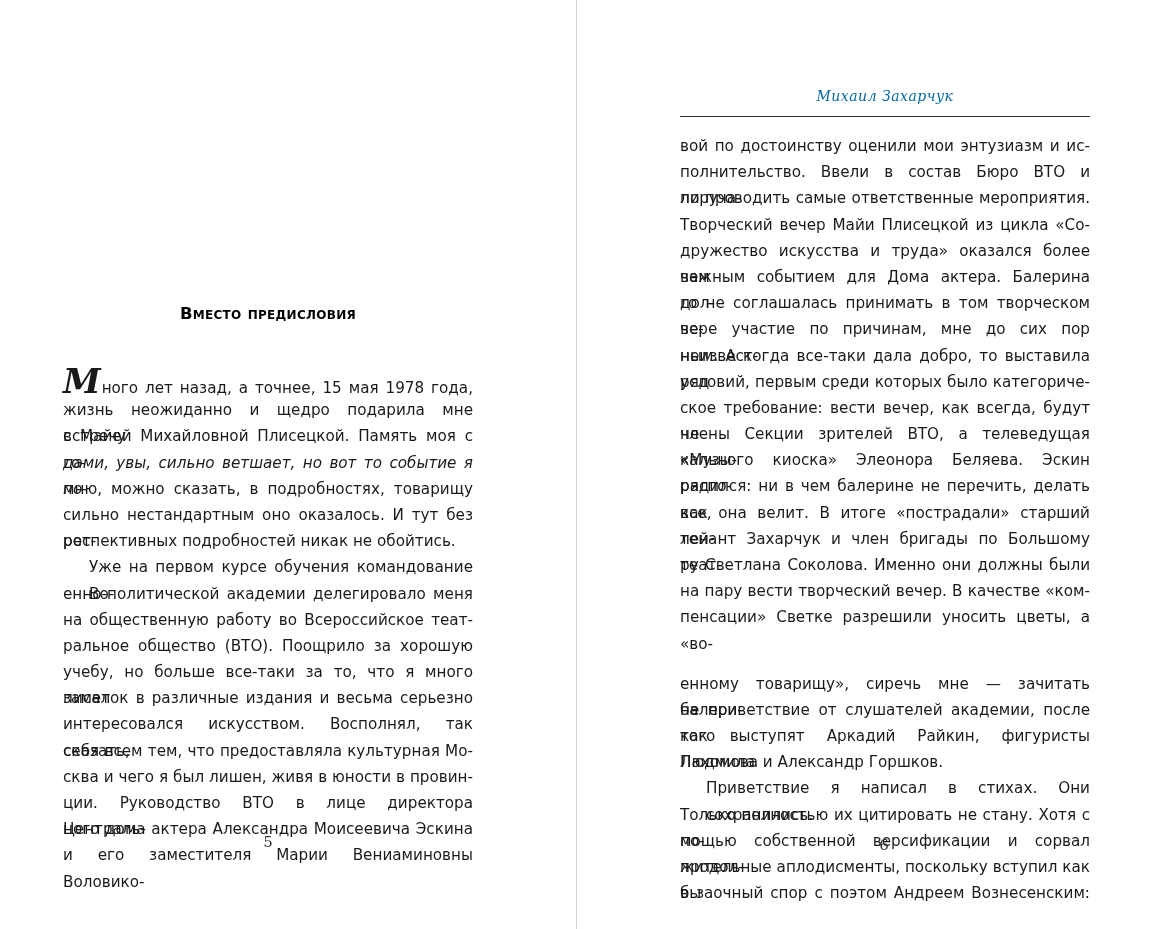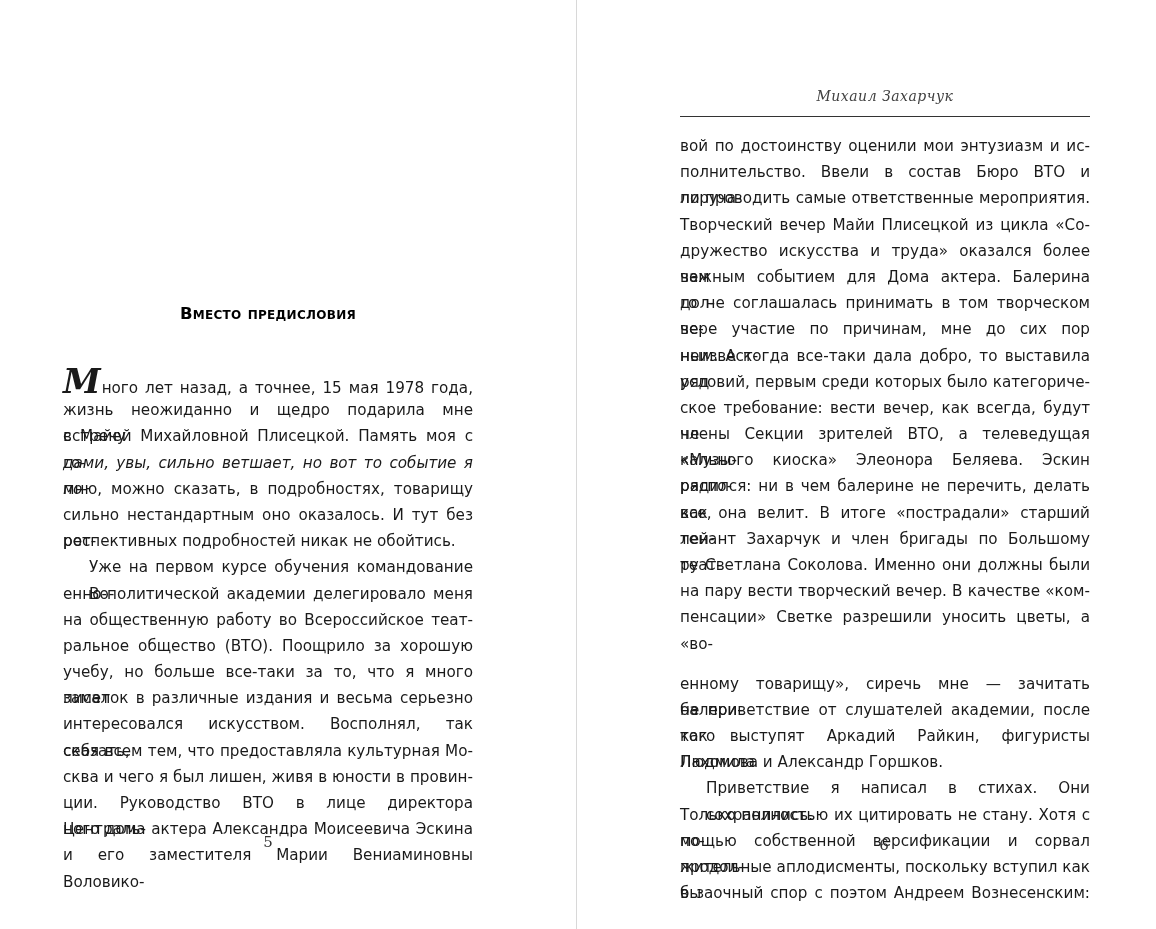--- a/index.html
+++ b/index.html
@@ -11,21 +11,21 @@
   }
   .spread { position: absolute; inset: 0; }
   .page { position: absolute; top: 0; height: 929px; }
   .page-left { left: 0; width: 576px; background: #ffffff; }
   .page-right { left: 577px; width: 579px; background: #ffffff; }
   .gutter { position: absolute; left: 576px; top: 0; width: 1px; height: 929px; background: #d8d8d8; }
 
   .running-head {
     position: absolute; left: 680px; width: 410px; top: 88px;
     text-align: center; font-family: "DejaVu Serif", "Liberation Serif", serif;
-    font-style: italic; font-size: 14px; color: #404040; letter-spacing: 0.5px;
+    font-style: italic; font-size: 14px; color: #0369a1; letter-spacing: 0.5px;
   }
   .head-rule { position: absolute; left: 680px; width: 410px; top: 116px; height: 1px; background: #333; }
 
   .chapter-title {
     position: absolute; left: 63px; width: 410px; top: 304px;
     text-align: center; font-weight: bold; font-size: 16.5px; color: #000000;
     font-variant: small-caps; letter-spacing: 0.3px;
   }
 
   .text-block { position: absolute; width: 410px; font-size: 15.2px; line-height: 26.2px; }

